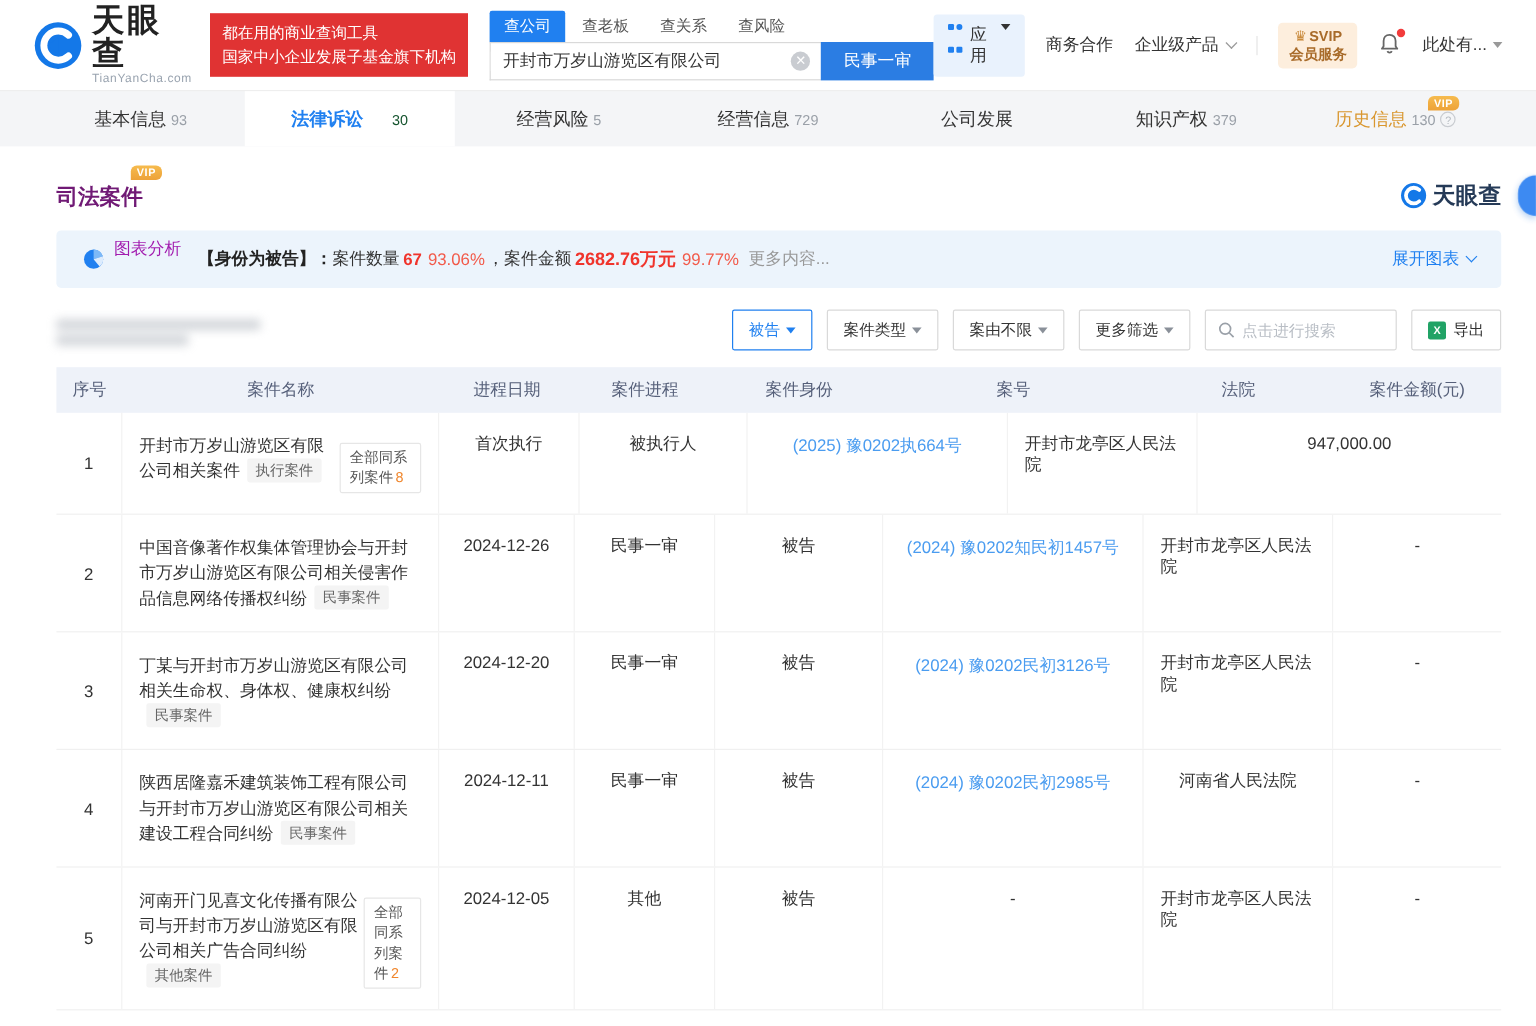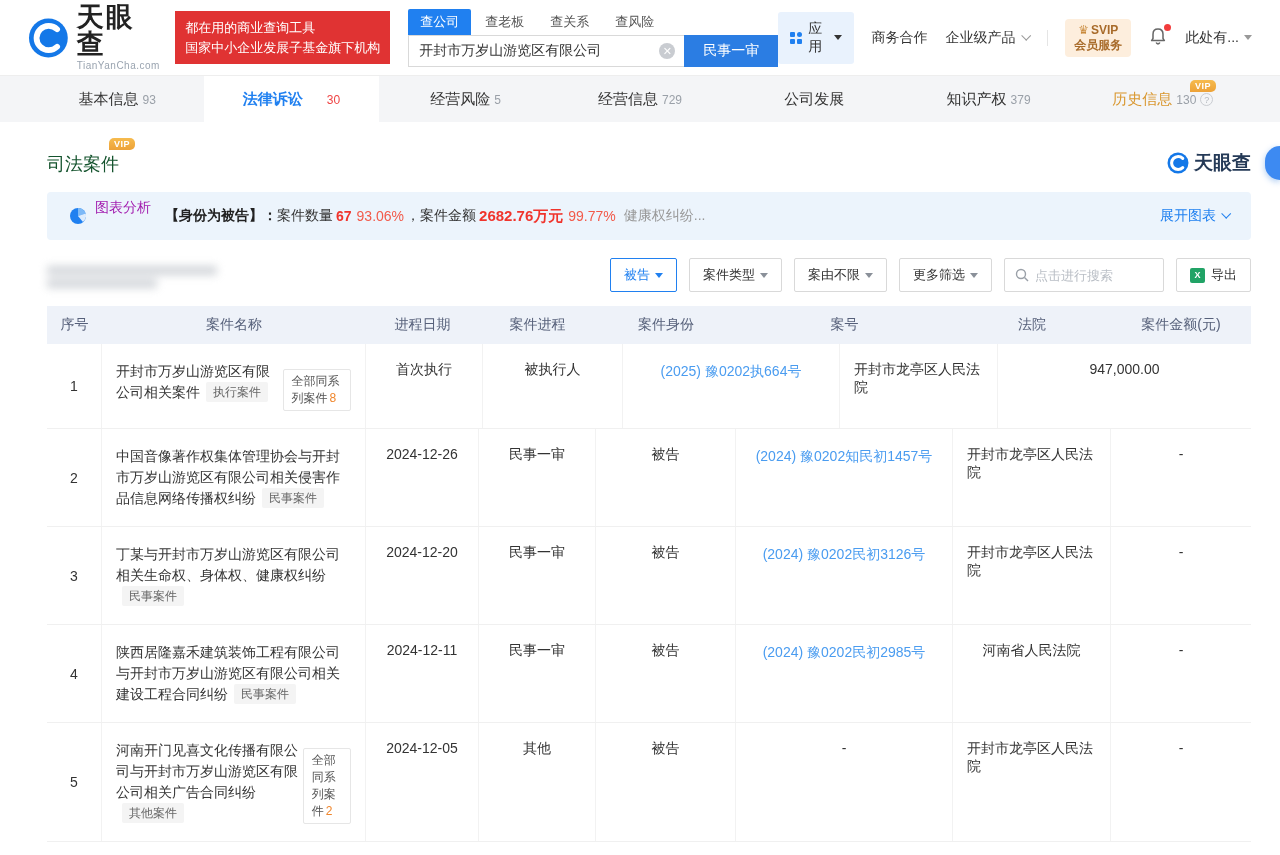--- a/index.html
+++ b/index.html
@@ -27,53 +27,53 @@
   .search-box { flex:1; height:32px; border:1px solid #d9d9d9; border-right:none; display:flex;
     align-items:center; background:#fff; }
   .search-box input { flex:1; border:none; outline:none; font-size:14px; padding:0 10px;
     font-family:inherit; color:#333; }
   .clear-ic { width:16px; height:16px; border-radius:50%; background:#c9ccd1; color:#fff; font-size:11px;
     line-height:16px; text-align:center; margin-right:9px; cursor:pointer; }
   .search-btn { width:94px; height:32px; background:#2b7de3; color:#fff; border:none; font-size:14px;
     cursor:pointer; font-family:inherit; }
   .top-right { margin-left:auto; display:flex; align-items:center; gap:18px; font-size:14px; color:#333; }
   .apps-btn { background:#e9f2fd; color:#333; padding:8px 12px; border-radius:3px; display:flex;
-    align-items:center; gap:6px; cursor:pointer; }
+    gap:6px; cursor:pointer; }
   .grid-ic { display:inline-grid; grid-template-columns:5px 5px; grid-gap:2px; }
   .grid-ic i { width:5px; height:5px; background:#2080f0; border-radius:1px; }
   .grid-ic i:nth-child(2){ border-radius:50%; }
   .toplink { cursor:pointer; white-space:nowrap; }
   .divider-v { width:1px; height:16px; background:#e5e5e5; }
   .svip { background:#fdeedd; border-radius:4px; padding:4px 9px; text-align:center; line-height:1.25;
     color:#a86b2a; font-size:12px; font-weight:bold; cursor:pointer; white-space:nowrap; }
   .svip .crown { color:#c98a3c; margin-right:2px; }
   .bell-wrap { position:relative; cursor:pointer; }
   .bell-dot { position:absolute; top:-3px; right:-4px; width:7px; height:7px; border-radius:50%; background:#f23c3c; }
   .user-entry { color:#333; cursor:pointer; white-space:nowrap; }
   .user-entry .caret { color:#999; }
 
   
   .tabbar { height:47px; background:#f4f5f7; display:flex; padding:0 30px; border-top:1px solid #eee; }
   .tab { flex:1; display:flex; align-items:center; justify-content:center; font-size:15px; color:#333;
     cursor:pointer; position:relative; }
   .tab .cnt { font-size:12px; color:#9aa0a8; margin-left:4px; margin-top:2px; }
   .tab.active { background:#fff; color:#2080f0; font-weight:bold; }
-  .tab.active .cnt { color:#ef4444; font-weight:normal;margin-left:24px; }
+  .tab.active .cnt { color:#14532d; font-weight:normal;margin-left:24px; }
   .tab.vip-tab { color:#d9972f; }
   .vip-badge { display:inline-block; background:linear-gradient(180deg,#f6bb4e,#eda238); color:#fff;
     font-size:9px; font-weight:bold; padding:1px 5px; border-radius:5px 5px 5px 0; letter-spacing:.5px; }
   .tab .vip-badge { position:absolute; top:4px; right:34px; }
   .help-ic { display:inline-block; width:13px; height:13px; border:1px solid #c9ccd1; border-radius:50%;
     color:#b5bac0; font-size:9px; line-height:12px; text-align:center; margin-left:4px; }
 
   
   .main { padding:0 29px 0 47px; }
   .section-head { display:flex; align-items:flex-end; justify-content:space-between; margin-top:28px; }
   .sec-title-wrap { position:relative; }
-  .sec-title { font-size:18px; font-weight:normal; color:#14532d; }
+  .sec-title { font-size:18px; font-weight:bold; color:#701a75; }
   .sec-title-wrap .vip-badge { position:absolute; top:-14px; left:62px; }
   .wm-logo { display:flex; align-items:center; gap:5px; font-size:19px; font-weight:bold; color:#253a57; }
 
   .analysis-bar { margin-top:16px; height:48px; background:#ecf4fc; border-radius:4px; display:flex;
     align-items:center; padding:0 22px; font-size:14px; }
   .ana-label { color:#a21caf; font-weight:normal; margin:0 14px 16px 8px; }
   .ana-strong { font-weight:bold; color:#222; }
   .num-red { color:#f0342c; font-weight:bold; padding:0 3px; }
   .amt-red { color:#f0342c; font-weight:bold; font-size:15px; padding:0 3px; }
   .pct-red { color:#f25a4a; padding:0 2px; }
@@ -251,21 +251,21 @@
     </svg>
     <span class="ana-label">图表分析</span>
     <span class="ana-strong">【身份为被告】：</span>
     <span>案件数量</span>
     <span class="num-red">67</span>
     <span class="pct-red">93.06%</span>
     <span>，</span>
     <span>案件金额</span>
     <span class="amt-red">2682.76万元</span>
     <span class="pct-red">99.77%</span>
-    <span class="ana-more">健康权纠纷...</span>
+    <span class="ana-more">更多内容...</span>
     <span class="expand-link">
       <span>展开图表</span><span class="chev"></span>
     </span>
   </div>
 
   <div class="toolbar">
     <div class="blur-region">
       <div class="blur-bar"></div>
       <div class="blur-bar short"></div>
     </div>

